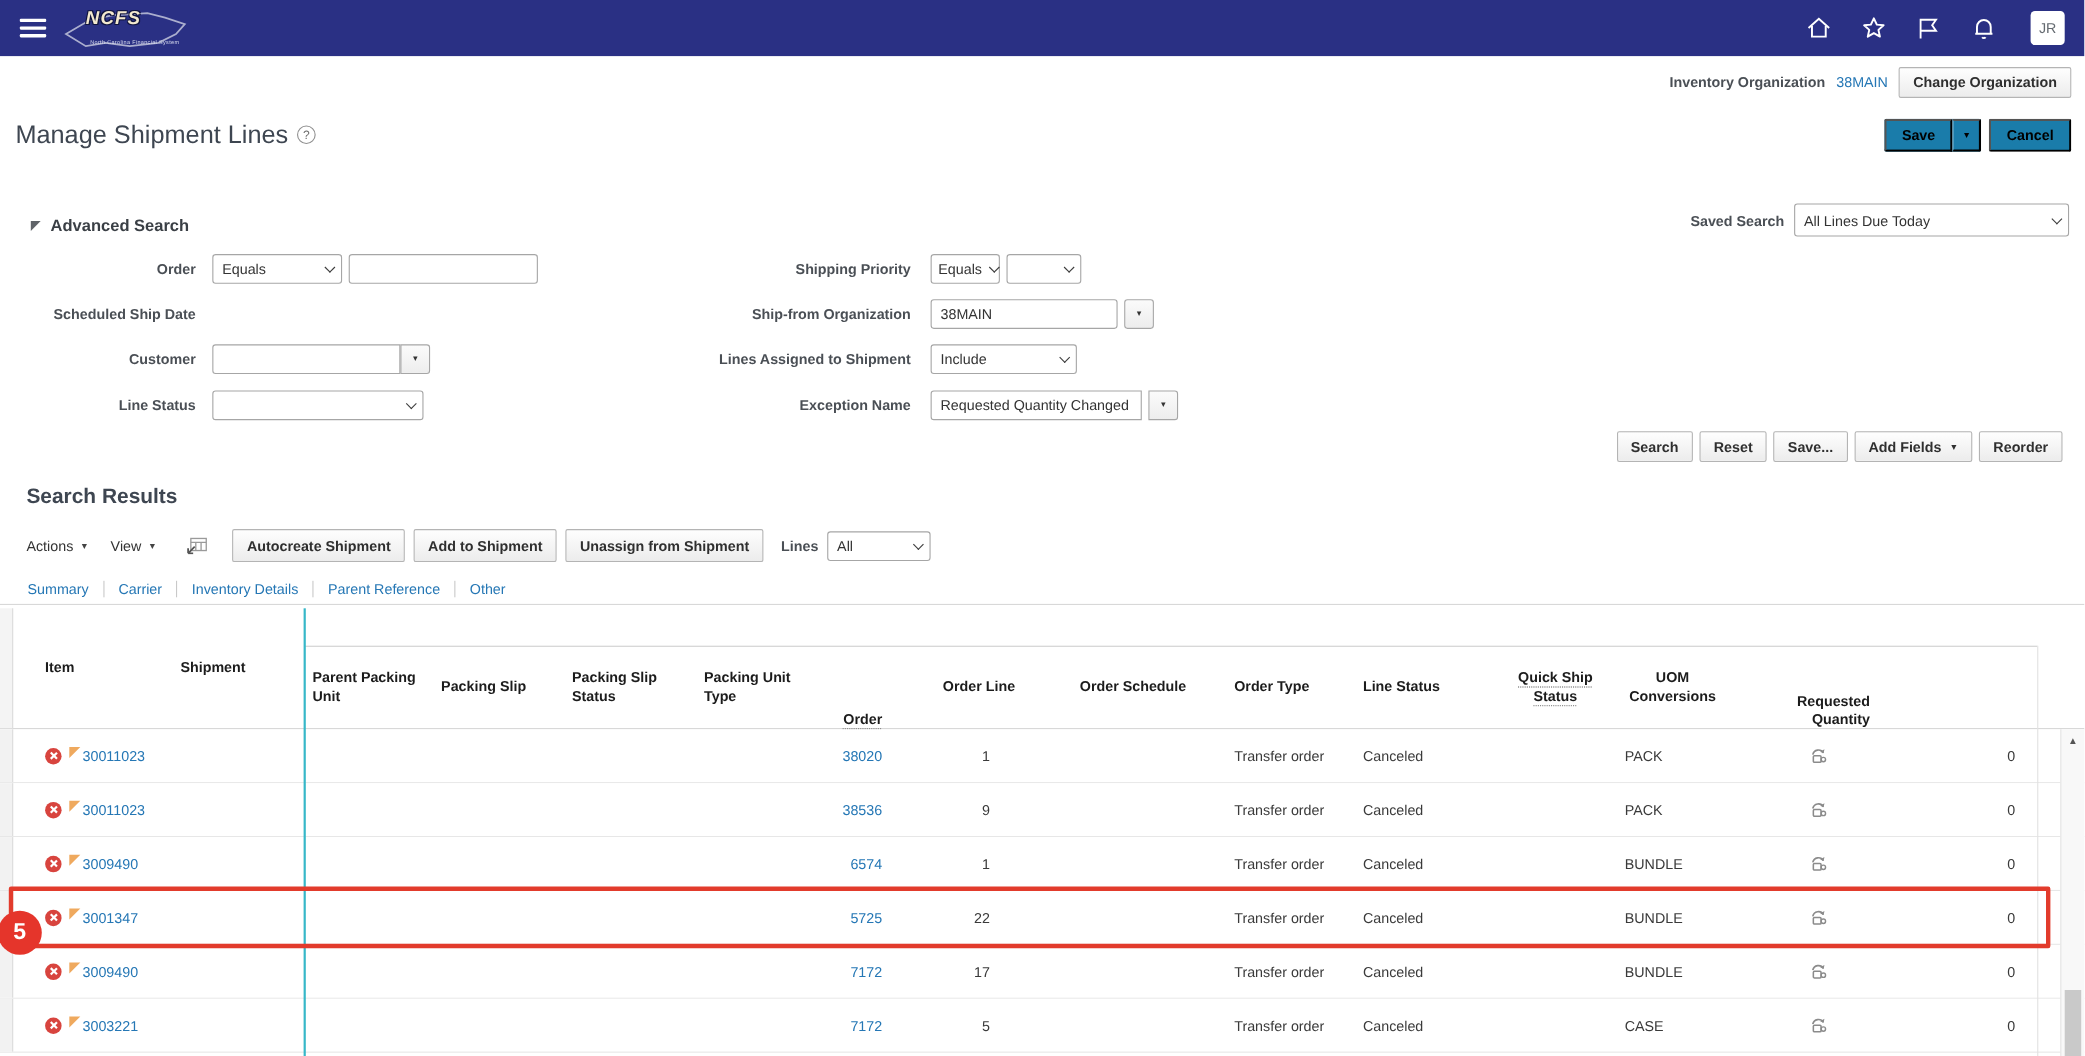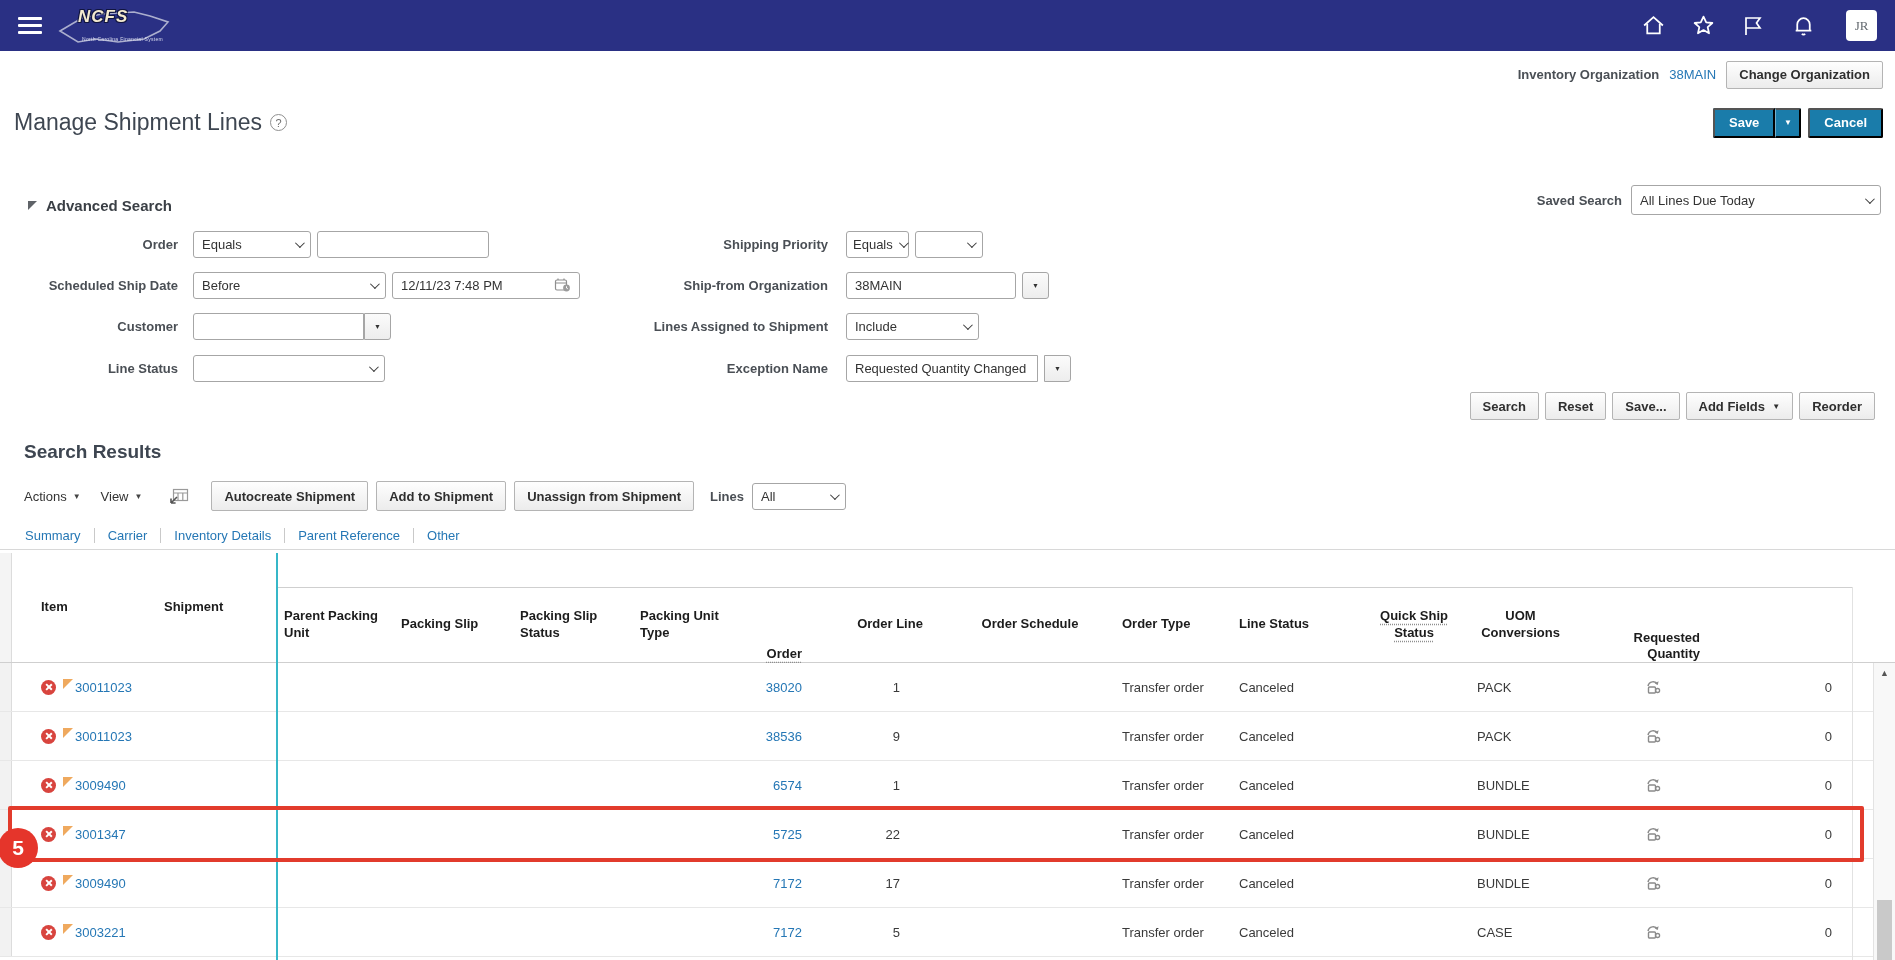--- a/index.html
+++ b/index.html
@@ -10,21 +10,21 @@
   
   .topbar { position:absolute; top:0; left:0; right:0; height:51px; background:#2a3084;
     display:flex; align-items:center; padding:0 18px; }
   .hamburger { width:24px; height:17px; display:flex; flex-direction:column; justify-content:space-between; cursor:pointer; }
   .hamburger span { display:block; height:3px; background:#fff; border-radius:1px; }
   .brand { position:relative; margin-left:14px; width:120px; height:46px; }
   .brand svg { position:absolute; top:2px; left:0; }
   .brand-text { position:absolute; top:4px; left:22px; font-size:17px; font-weight:bold; font-style:italic;
     color:#f3e9cf; letter-spacing:1px; text-shadow:1px 1px 0 #11153f,-1px -1px 0 #11153f,1px -1px 0 #11153f,-1px 1px 0 #11153f; }
   .brand-sub { position:absolute; top:33px; left:26px; font-size:5px; color:#d9dcef; letter-spacing:.3px; }
-  .topbar-right { margin-left:auto; display:flex; align-items:center; gap:24px;font-family:Liberation Serif, serif; }
+  .topbar-right { margin-left:auto; display:flex; align-items:center; gap:24px; }
   .tb-icon { width:26px; height:26px; display:flex; align-items:center; justify-content:center; cursor:pointer; }
   .avatar { width:31px; height:31px; background:#fff; border-radius:4px; display:flex; align-items:center;
     justify-content:center; font-size:13px; color:#646a70; cursor:pointer; margin-left:6px; }
 
   
   .org-row { position:absolute; top:51px; left:0; right:0; height:47px; display:flex; align-items:center;
     justify-content:flex-end; padding-right:12px; gap:10px; }
   .org-label { font-weight:bold; color:#4a4f55; }
   .link { color:#2577b5; text-decoration:none; cursor:pointer; }
   .btn-gray { display:inline-flex; align-items:center; justify-content:center; height:28px; padding:0 12px;
@@ -32,21 +32,21 @@
     font-weight:bold; color:#2f2f2f; font-size:13px; cursor:pointer; white-space:nowrap; }
 
   
   .title-row { position:absolute; top:98px; left:0; right:0; height:49px; display:flex; align-items:center;
     padding:0 12px 0 14px; }
   .page-title { font-size:23px; color:#3e4651; font-weight:400; }
   .help-badge { display:inline-flex; width:17px; height:17px; border:1px solid #8f8f8f; border-radius:50%;
     color:#6e6e6e; font-size:11px; align-items:center; justify-content:center; margin-left:8px; cursor:pointer; }
   .title-actions { margin-left:auto; display:flex; align-items:center; gap:7px; }
   .btn-primary { display:inline-flex; align-items:center; justify-content:center; height:30px; padding:0 14px;
-    background:#1a7caa; color:#ffffff; font-weight:bold; font-size:13px; border-radius:2px; cursor:pointer; }
+    background:#1a7caa; color:#000000; font-weight:bold; font-size:13px; border-radius:2px; cursor:pointer; }
   .split { display:inline-flex; border-radius:2px; overflow:hidden; }
   .split .btn-primary { border-radius:0; }
   .split .split-arrow { width:26px; padding:0; border-left:1px solid rgba(255,255,255,.4); font-size:8px; }
   .btn-cancel::first-letter { text-decoration:underline; }
 
   
   .adv { position:absolute; top:147px; left:0; right:0; height:293px; }
   .adv-head { position:absolute; top:50px; left:28px; display:flex; align-items:center; gap:9px; cursor:pointer; }
   .tri-expanded { width:0; height:0; border-top:9px solid #5f6368; border-right:9px solid transparent; }
   .adv-title { font-size:15px; font-weight:bold; color:#3a3f45; }
@@ -231,37 +231,20 @@
       </span>
       <span class="sel" style="width:68px;">
         <span></span>
           <span class="chev"></span>
       </span>
     </span>
   </div>
 
   <div class="f-row" style="top:124px;">
     <span class="f-label-l">Scheduled Ship Date</span>
-    <span class="f-fields-l">
-      <span class="sel" style="width:193px;">
-        <span>Before</span>
-          <span class="chev"></span>
-      </span>
-      <span class="fld" style="width:188px;">
-        <span>12/11/23 7:48 PM</span>
-        <span class="cal-icon">
-          <svg width="17" height="16" viewBox="0 0 17 16" fill="none" stroke="#8e8e8e" stroke-width="1.2">
-            <rect x="1.5" y="3" width="11" height="10" rx="1.5"></rect>
-              <path d="M1.5 6 H12.5 M4 3 V1.5 M10 3 V1.5"></path>
-            <circle cx="12.5" cy="11" r="3.4" fill="#9b9b9b" stroke="none"></circle>
-              <path d="M12.5 9.3 V11 L13.8 11.8" stroke="#fff" stroke-width="1"></path>
-          </svg>
-        </span>
-      </span>
-    </span>
     <span class="f-label-r">Ship-from Organization</span>
     <span class="f-fields-r">
       <input class="fld" style="width: 170px;" value="38MAIN">
       <span class="dd-btn">▼</span>
     </span>
   </div>
 
   <div class="f-row" style="top:165px;">
     <span class="f-label-l">Customer</span>
     <span class="f-fields-l" style="gap:0;">

